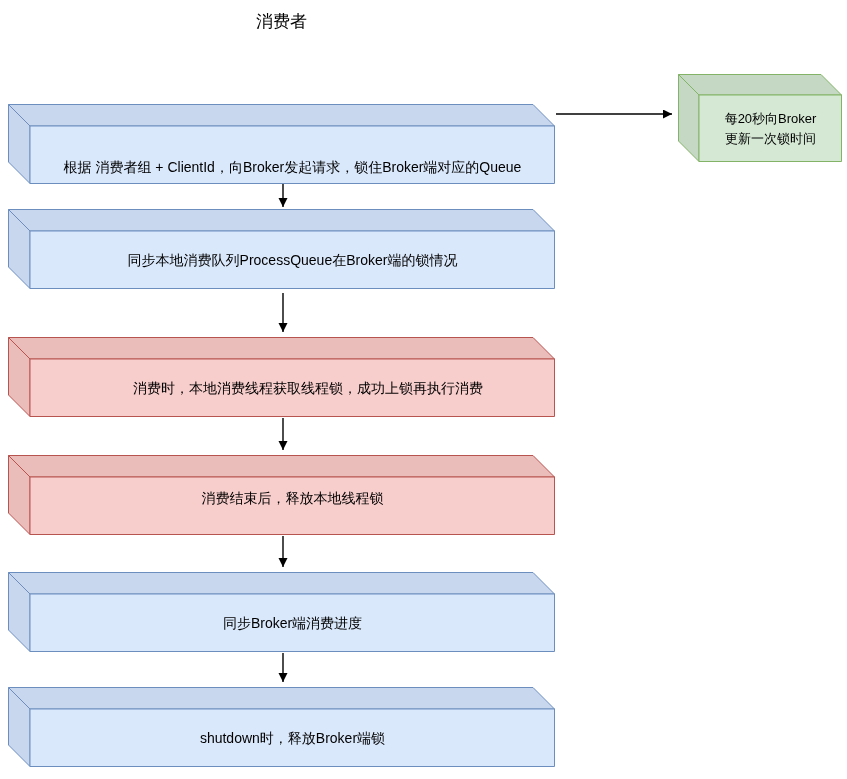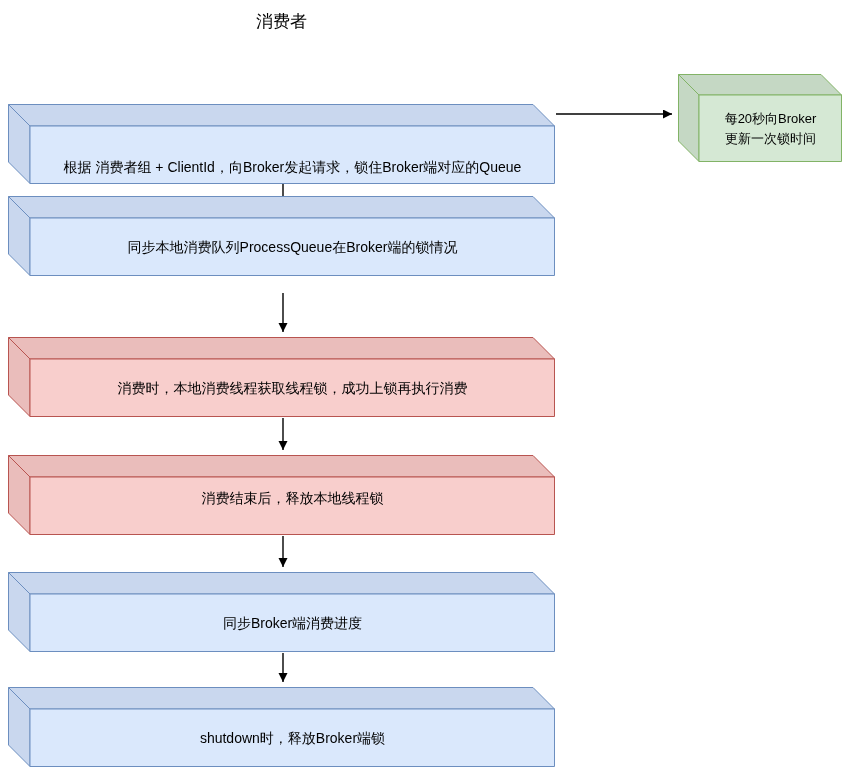--- a/index.html
+++ b/index.html
@@ -114,30 +114,30 @@
       <path class="face-dark" d="M0.5,0.5 L143,0.5 L163.5,21 L21,21 Z"></path>
       <path class="face-dark" d="M0.5,0.5 L21,21 L21,87.5 L0.5,67 Z"></path>
       <rect class="face-front" x="21" y="21" width="142.5" height="66.5"></rect>
     </svg>
     <div class="cube-label">
       <span>每20秒向Broker</span>
       <span>更新一次锁时间</span>
     </div>
   </div>
 
-  <div class="cube blue main-cube" style="left:8px; top:196px; width:547px; height:80px;">
+  <div class="cube blue main-cube" style="left:8px; top:209px; width:547px; height:80px;">
     <svg width="547" height="80" viewBox="0 0 547 80">
       <path class="face-dark" d="M0.5,0.5 L525,0.5 L546.5,22 L22,22 Z"></path>
       <path class="face-dark" d="M0.5,0.5 L22,22 L22,79.5 L0.5,58 Z"></path>
       <rect class="face-front" x="22" y="22" width="524.5" height="57.5"></rect>
     </svg>
     <div class="cube-label">同步本地消费队列ProcessQueue在Broker端的锁情况</div>
   </div>
 
-  <div class="cube red main-cube" style="left:8px; top:337px; width:547px; height:80px;">
+  <div class="cube red main-cube" style="left:8px; top:337px; width:547px; height:80px;padding-left:31px;">
     <svg width="547" height="80" viewBox="0 0 547 80">
       <path class="face-dark" d="M0.5,0.5 L525,0.5 L546.5,22 L22,22 Z"></path>
       <path class="face-dark" d="M0.5,0.5 L22,22 L22,79.5 L0.5,58 Z"></path>
       <rect class="face-front" x="22" y="22" width="524.5" height="57.5"></rect>
     </svg>
     <div class="cube-label">消费时，本地消费线程获取线程锁，成功上锁再执行消费</div>
   </div>
 
   <div class="cube red main-cube" style="left:8px; top:455px; width:547px; height:64px;">
     <svg width="547" height="80" viewBox="0 0 547 80">

